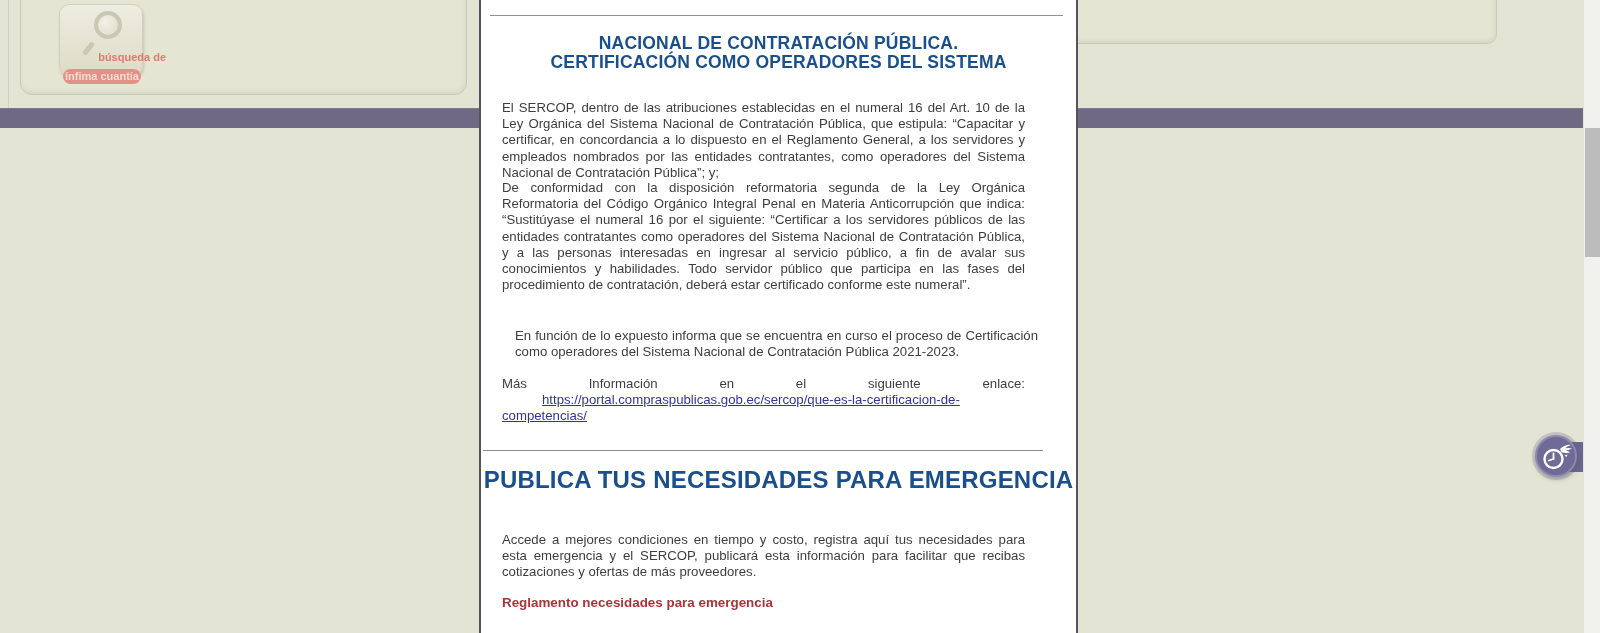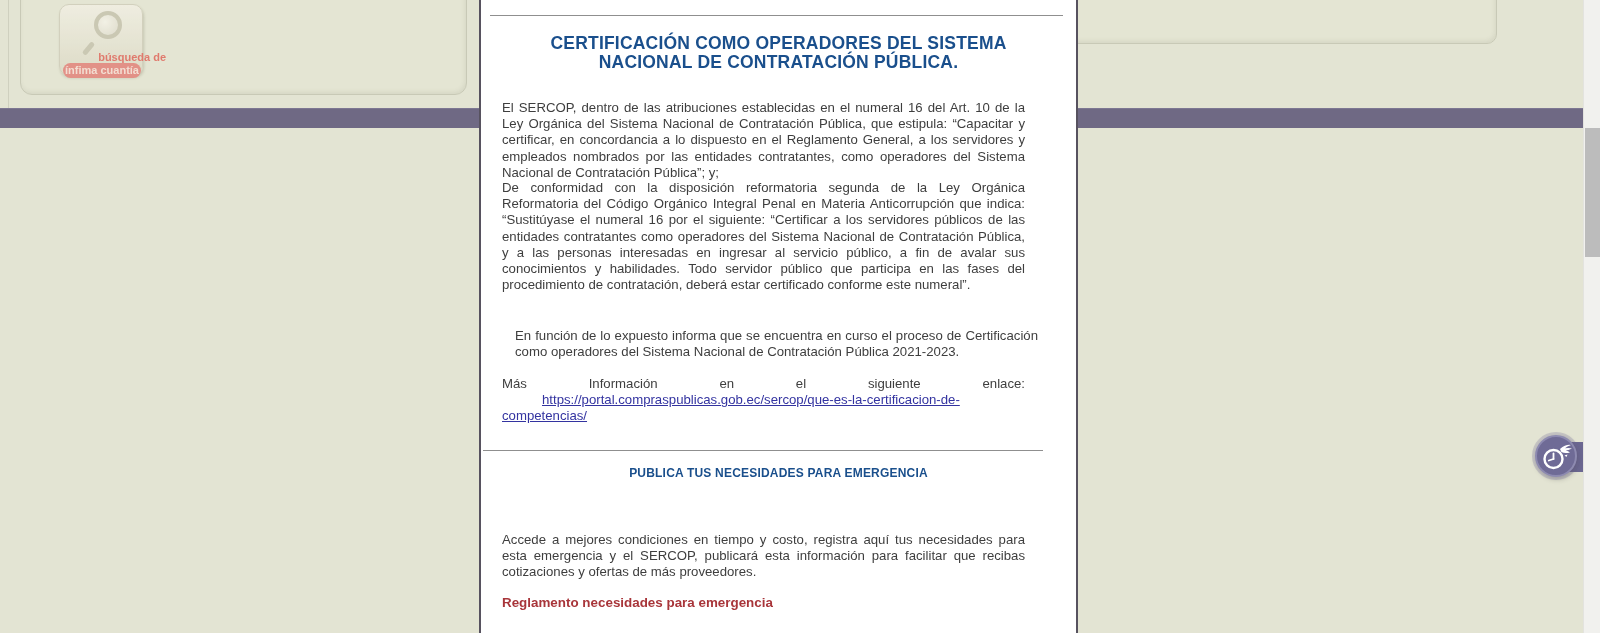--- a/index.html
+++ b/index.html
@@ -43,21 +43,21 @@
   .magnifier-handle {
     position:absolute; left:26px; top:36px; width:5px; height:15px;
     background:#c6c3ae; border-radius:3px;
     transform:rotate(40deg);
   }
   .infima-line1 {
     position:absolute; left:0; top:46px; width:100%;
     text-align:right; font-size:11px; font-weight:bold; color:#e0685c;margin-left:24px;
   }
   .infima-line2 {
-    position:absolute; left:3px; top:58px; width:78px; height:15px;
+    position:absolute; left:3px; top:64px; width:78px; height:15px;
     background:#e2837a; border-radius:8px;
     text-align:center; font-size:11px; font-weight:bold; color:#f6dcd2;
     line-height:15px;
   }
 
   .accent-bar {
     position:absolute; left:0; top:108px; width:1583px; height:20px;
     background:#6f6984;
     border-top:1px solid #7d7792;
   }
@@ -77,21 +77,21 @@
 
   .modal-title {
     position:absolute; left:0; top:34px; width:100%;
     text-align:center;
     color:#1a4f8c; font-size:17.5px; font-weight:bold; line-height:19px;
     letter-spacing:0.2px;
   }
   .modal-title2 {
     position:absolute; left:0; top:466px; width:100%;
     text-align:center;
-    color:#1a4f8c; font-size:12px; font-weight:bold;
+    color:#1a4f8c; font-size:24px; font-weight:bold;
     letter-spacing:0.2px;
   }
   .para {
     position:absolute; left:21px; width:523px;
     font-size:13.2px; line-height:16.2px; color:#3e3e3e;
     text-align:justify;
   }
   .p1 { top:100px; }
   .p2 { top:180px; }
   .p3 { top:328px;margin-left:13px; }
@@ -147,22 +147,22 @@
 </div>
 
 <div class="panel panel-right"></div>
 
 <div class="accent-bar"></div>
 
 <div class="modal">
   <div class="hr hr-top"></div>
 
   <div class="modal-title">
+    <div>NACIONAL DE CONTRATACIÓN PÚBLICA.</div>
     <div>CERTIFICACIÓN COMO OPERADORES DEL SISTEMA</div>
-    <div>NACIONAL DE CONTRATACIÓN PÚBLICA.</div>
   </div>
 
   <div class="para p1">El SERCOP, dentro de las atribuciones establecidas en el numeral 16 del Art. 10 de la Ley Orgánica del Sistema Nacional de Contratación Pública, que estipula: “Capacitar y certificar, en concordancia a lo dispuesto en el Reglamento General, a los servidores y empleados nombrados por las entidades contratantes, como operadores del Sistema Nacional de Contratación Pública”; y;</div>
 
   <div class="para p2">De conformidad con la disposición reformatoria segunda de la Ley Orgánica Reformatoria del Código Orgánico Integral Penal en Materia Anticorrupción que indica: “Sustitúyase el numeral 16 por el siguiente: “Certificar a los servidores públicos de las entidades contratantes como operadores del Sistema Nacional de Contratación Pública, y a las personas interesadas en ingresar al servicio público, a fin de avalar sus conocimientos y habilidades. Todo servidor público que participa en las fases del procedimiento de contratación, deberá estar certificado conforme este numeral”.</div>
 
   <div class="para p3">En función de lo expuesto informa que se encuentra en curso el proceso de Certificación como operadores del Sistema Nacional de Contratación Pública 2021-2023.</div>
 
   <div class="para p4"><span>Más Información en el siguiente enlace: </span><a class="url-link">https://portal.compraspublicas.gob.ec/sercop/que-es-la-certificacion-de-competencias/</a></div>
 

